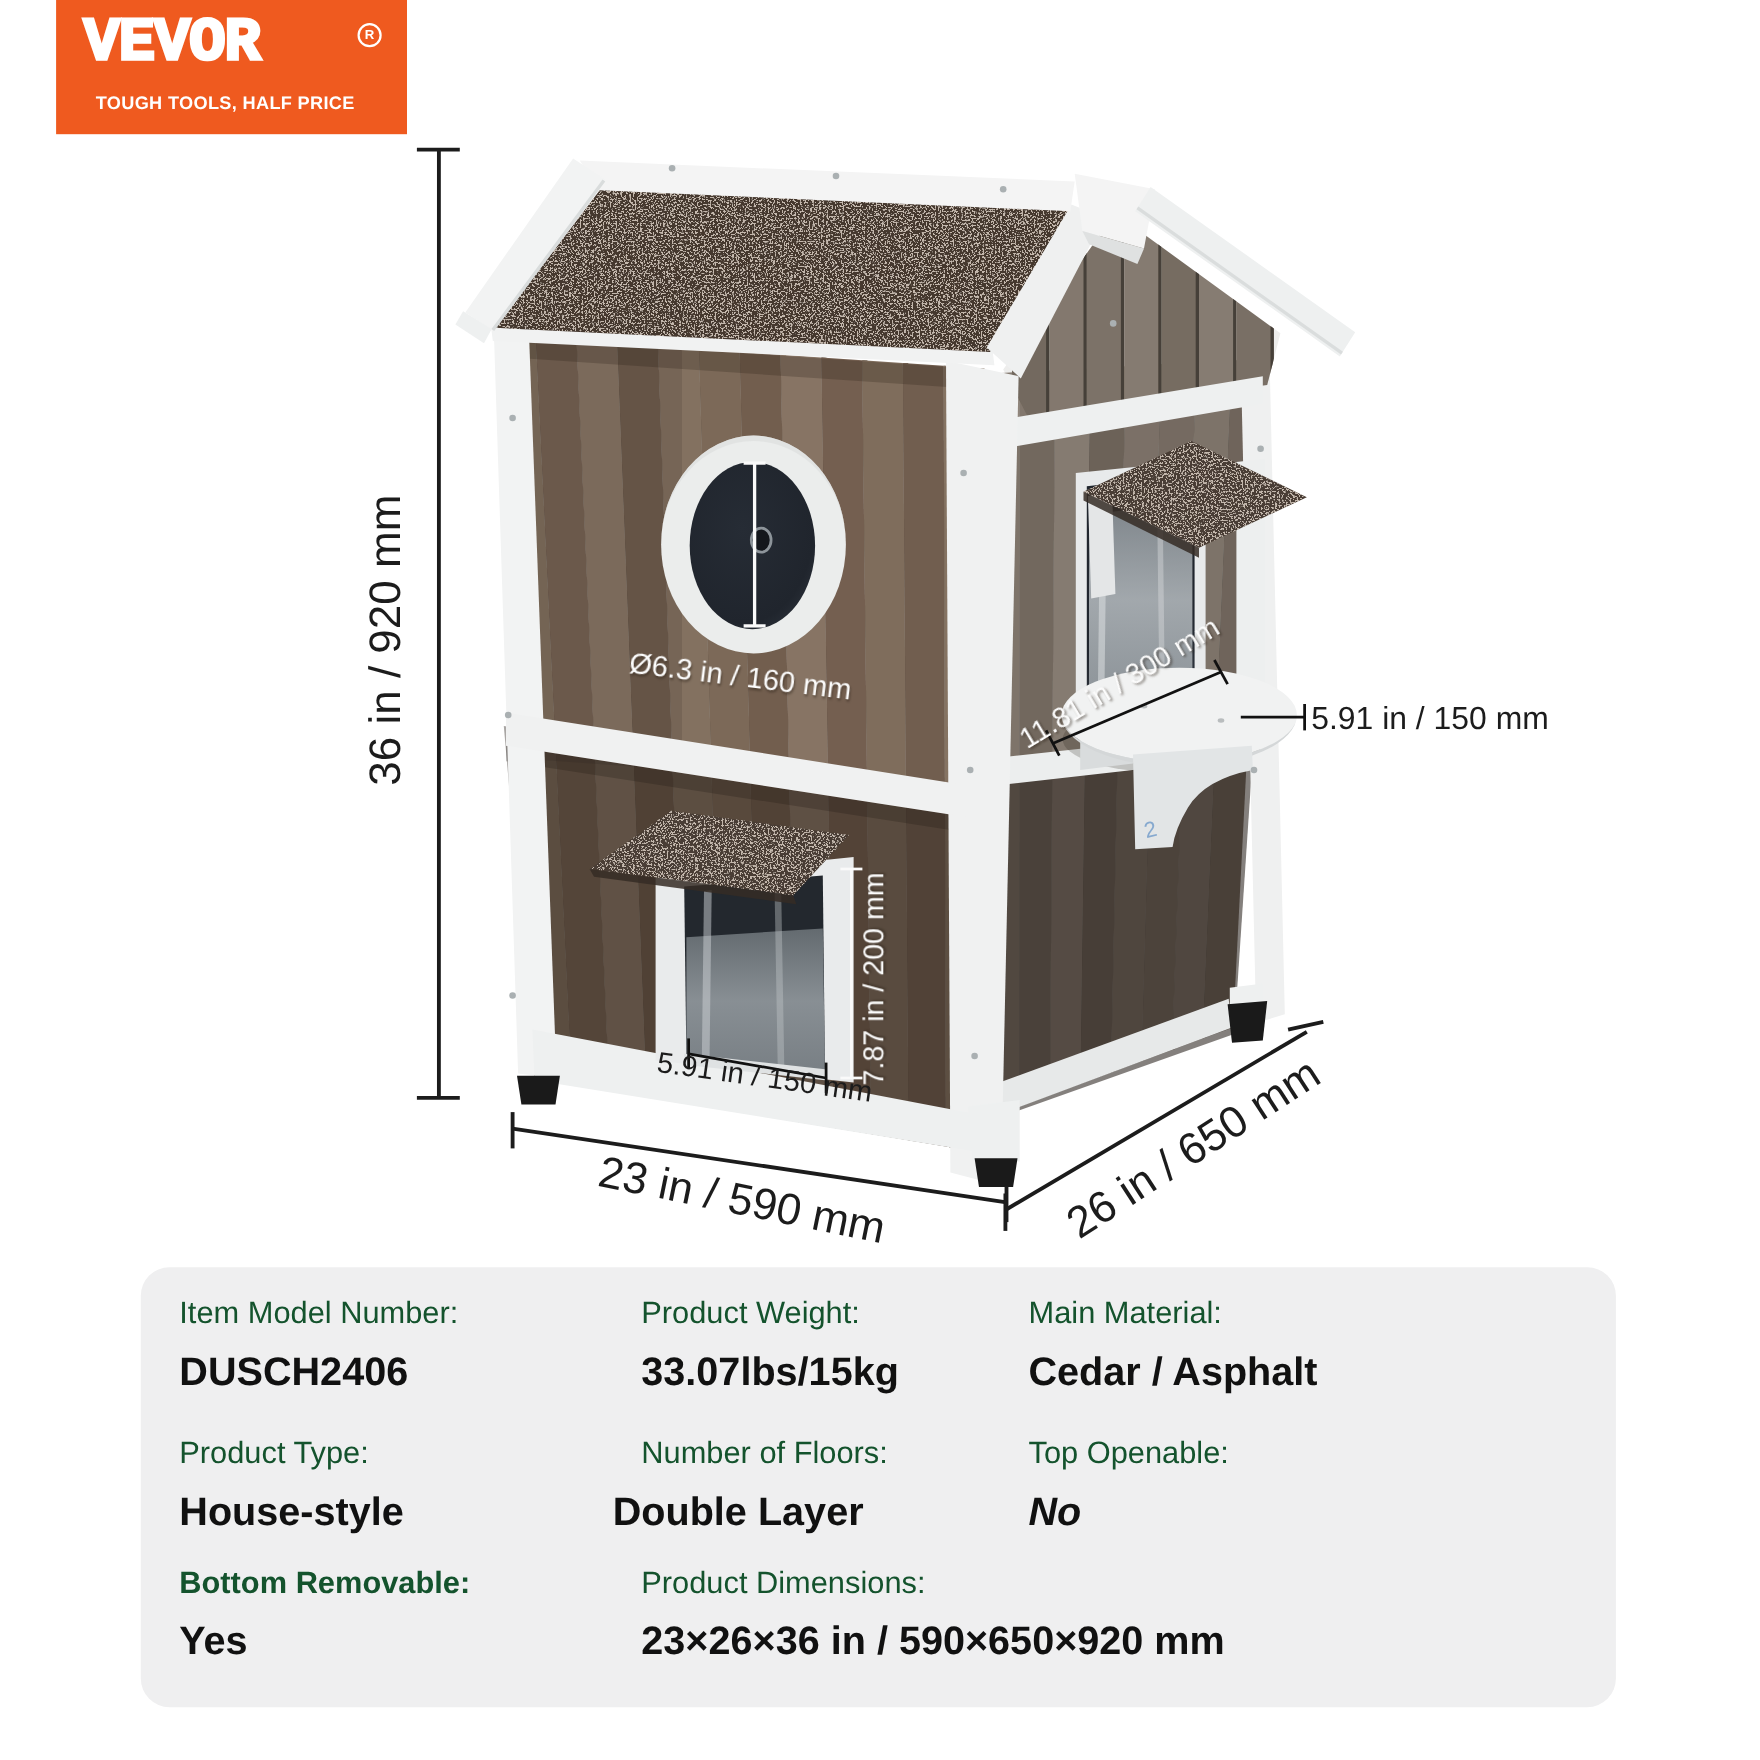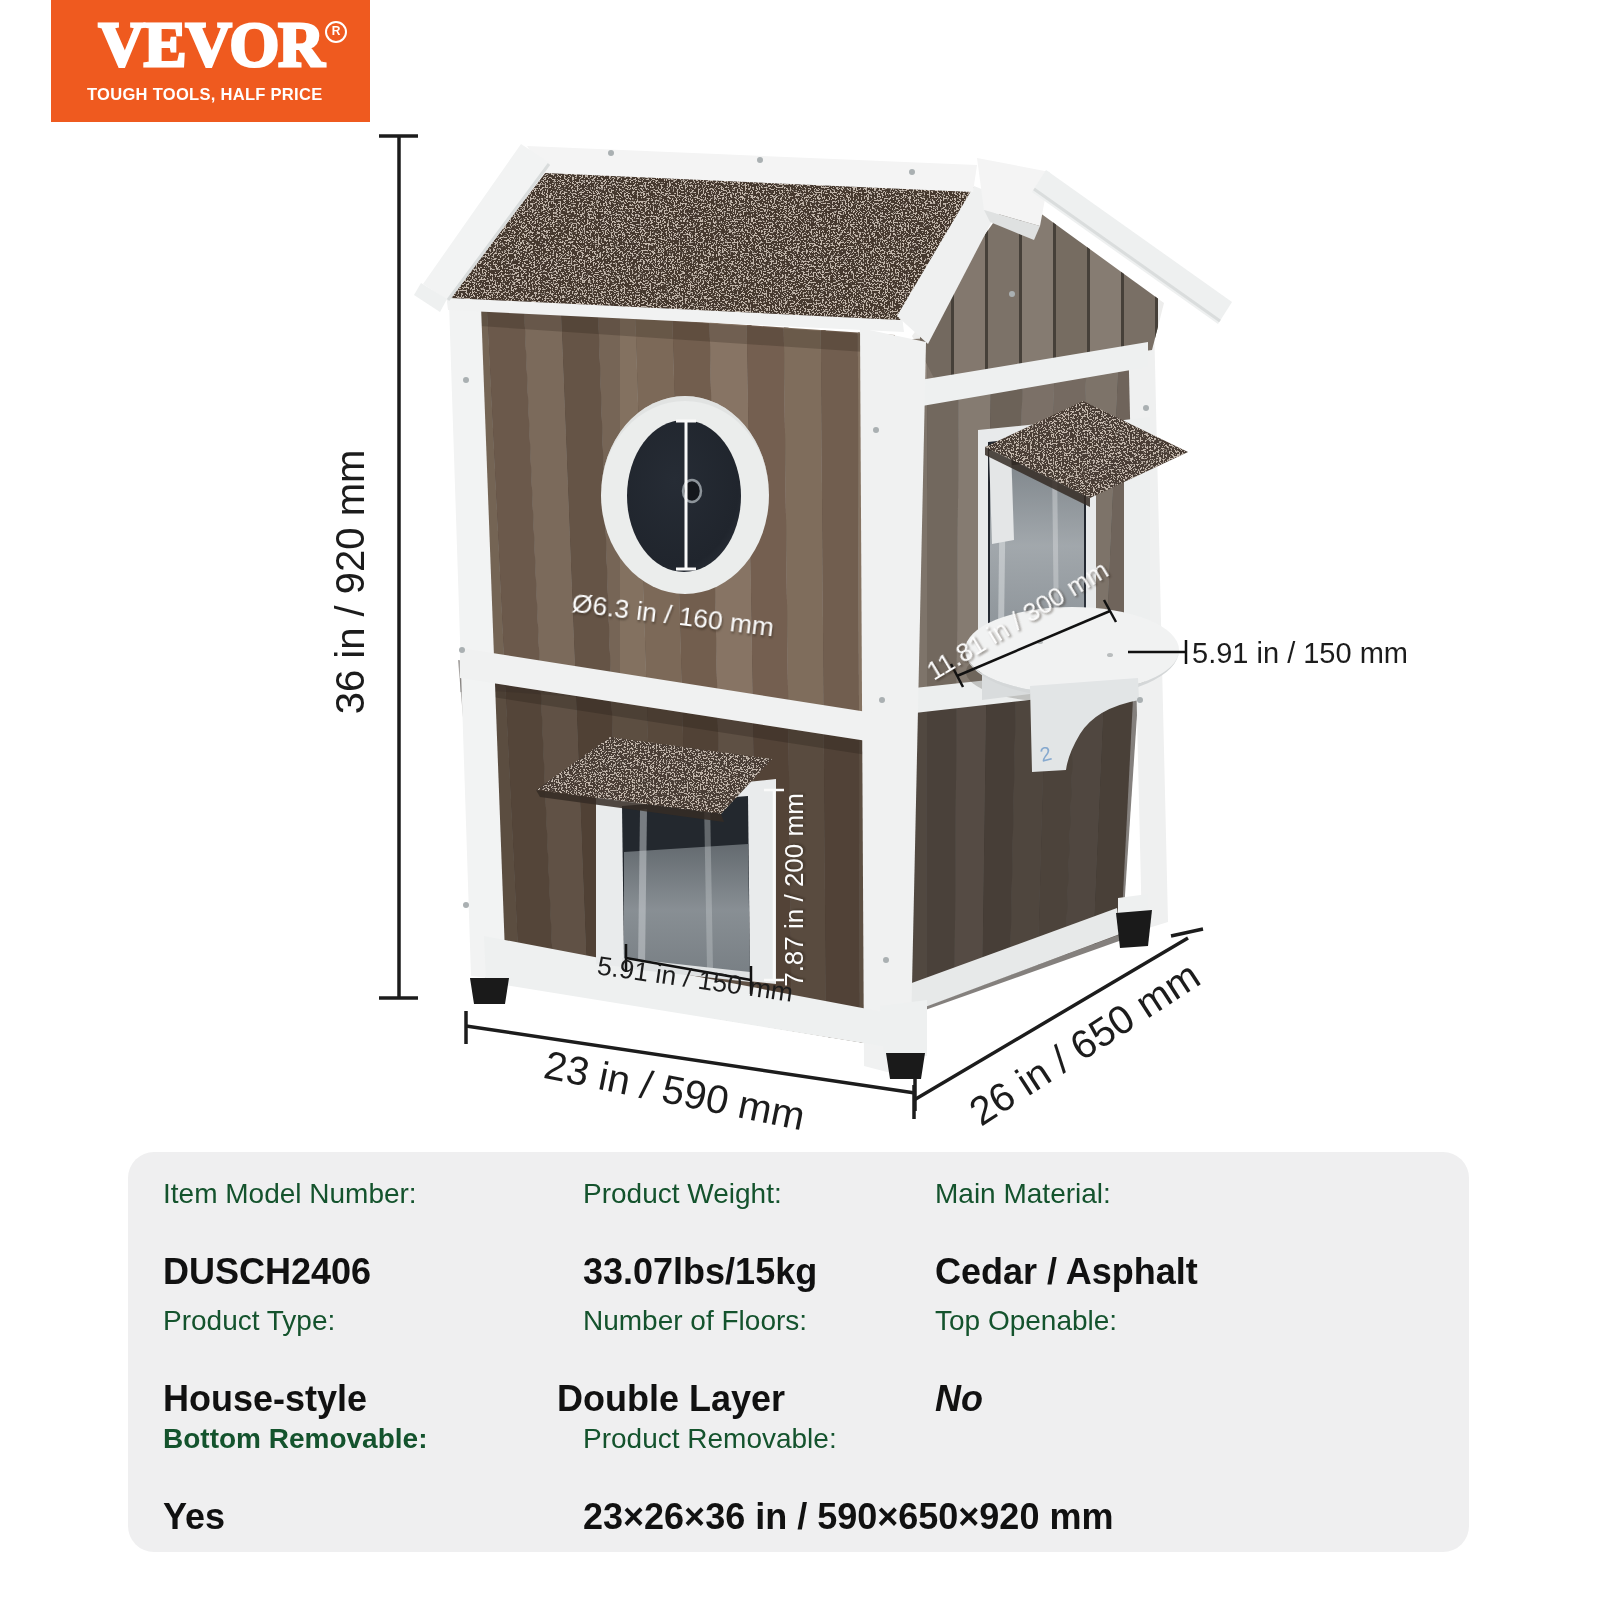--- a/index.html
+++ b/index.html
@@ -1,17 +1,17 @@
 <!DOCTYPE html>
 <html><head><meta charset="utf-8">
 <style>
 html,body{margin:0;padding:0;width:1600px;height:1600px;background:#fff;font-family:"Liberation Sans",sans-serif;}
 .abs{position:absolute;}
 .lbl{font-size:28px;color:#14532d;}
-.val{font-size:36px;color:#111;font-weight:bold;margin-top:25px;}
+.val{font-size:36px;color:#111;font-weight:bold;}
 </style></head>
 <body>
 <svg width="1600" height="1600" viewBox="0 0 1600 1600" xmlns="http://www.w3.org/2000/svg" style="position:absolute;left:0;top:0">
 <defs>
 <filter id="grit" x="-5%" y="-5%" width="110%" height="110%">
  <feTurbulence type="fractalNoise" baseFrequency="0.62" numOctaves="2" seed="11" result="n"></feTurbulence>
  <feColorMatrix in="n" type="matrix" values="0 0 0 0 0.55  0 0 0 0 0.48  0 0 0 0 0.42  8 8 8 0 -12.4" result="sp"></feColorMatrix>
  <feComposite in="sp" in2="SourceAlpha" operator="in" result="spc"></feComposite>
  <feMerge>
           <feMergeNode in="SourceGraphic"></feMergeNode>
@@ -293,21 +293,21 @@
       <line x1="751" y1="966" x2="751" y2="994"></line>
     </g>
 
 <text x="694" y="988" transform="rotate(8 694 988)" text-anchor="middle" font-size="26.5" fill="#1c1c1c" font-family="Liberation Sans, sans-serif">5.91 in / 150 mm</text>
 
 <text x="672" y="624" transform="rotate(7 672 624)" text-anchor="middle" font-size="26.5" fill="#fcfcfc" font-family="Liberation Sans, sans-serif" style="filter:drop-shadow(1px 2px 1px rgba(40,30,20,.5))">Ø6.3 in / 160 mm</text>
 </svg>
 
 <div class="abs" style="left:51px;top:0;width:319px;height:122px;background:#ef5a1f;"></div>
 
-<div class="abs" style="left:76px;top:8px;width:270px;height:70px;color:#fff;font-family:Liberation Serif, serif;font-weight:bold;font-size:64px;letter-spacing:-1px;text-align:center;-webkit-text-stroke:3px #fff;">VEVOR</div>
+<div class="abs" style="left:76px;top:8px;width:270px;height:70px;color:#fff;font-family:Liberation Mono, monospace;font-weight:bold;font-size:55px;letter-spacing:-1px;-webkit-text-stroke:3px #fff;">VEVOR</div>
 
 <div class="abs" style="left:325px;top:21px;width:18px;height:18px;border:2.5px solid #fff;border-radius:50%;color:#fff;font-size:12px;font-weight:bold;text-align:center;line-height:17px;">R</div>
 
 <div class="abs" style="left:87px;top:85px;color:#fff;font-size:16.5px;font-weight:bold;letter-spacing:0.3px;">TOUGH TOOLS, HALF PRICE</div>
 
 <div class="abs" style="left:128px;top:1152px;width:1341px;height:400px;background:#efeff0;border-radius:26px;"></div>
 
 <div class="abs lbl" style="left:163px;top:1178px;">Item Model Number:</div>
 
 <div class="abs val" style="left:163px;top:1226px;">DUSCH2406</div>
@@ -329,15 +329,15 @@
 <div class="abs val" style="left:557px;top:1353px;text-align:center;">Double Layer</div>
 
 <div class="abs lbl" style="left:935px;top:1305px;">Top Openable:</div>
 
 <div class="abs val" style="left:935px;top:1353px;font-style:italic;">No</div>
 
 <div class="abs lbl" style="left:163px;top:1423px;font-weight:bold;">Bottom Removable:</div>
 
 <div class="abs val" style="left:163px;top:1471px;">Yes</div>
 
-<div class="abs lbl" style="left:583px;top:1423px;">Product Removable:</div>
+<div class="abs lbl" style="left:583px;top:1423px;">Product Dimensions:</div>
 
 <div class="abs val" style="left:583px;top:1471px;">23×26×36 in / 590×650×920 mm</div>
 
 </body></html>

